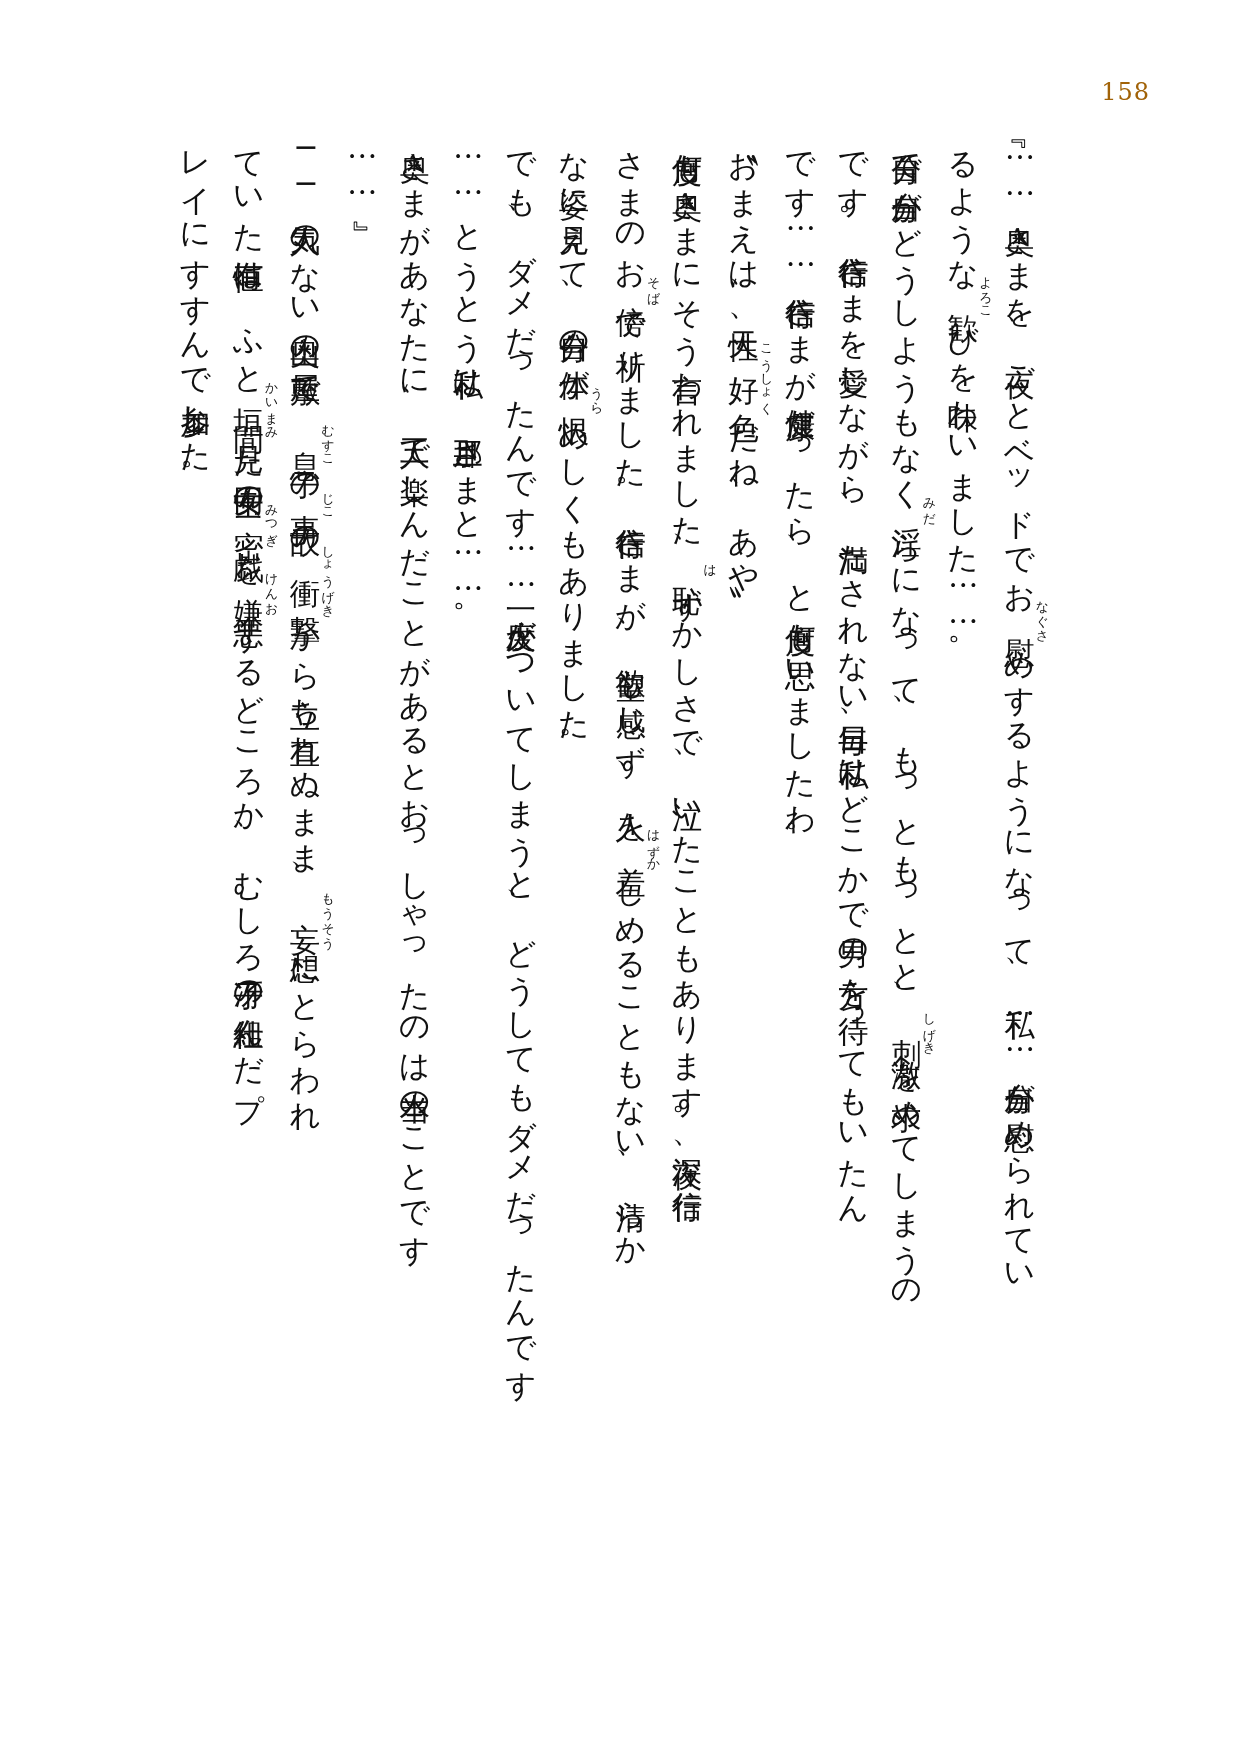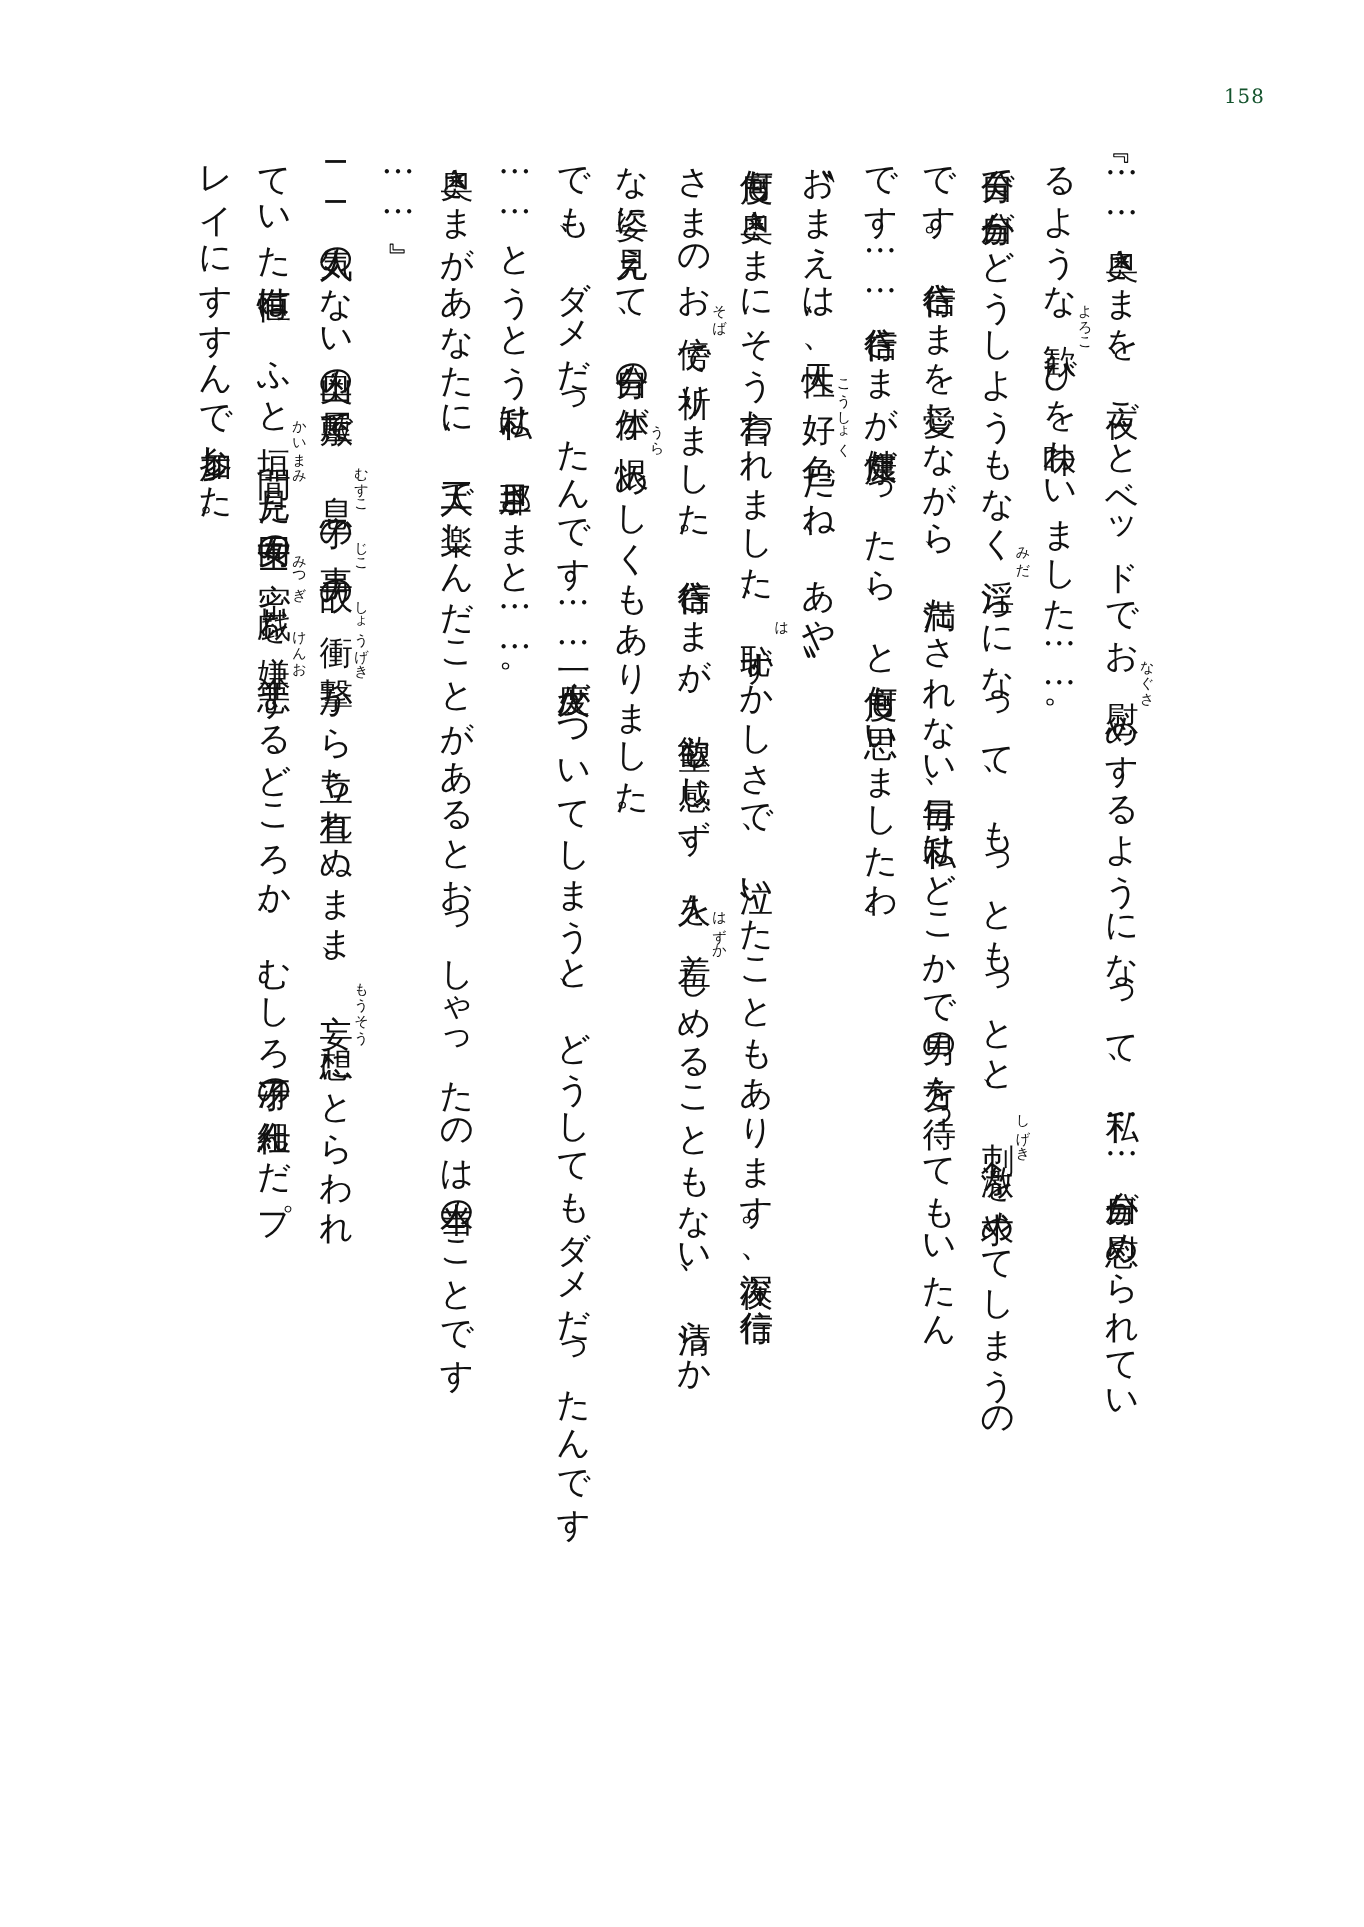--- a/index.html
+++ b/index.html
@@ -19,23 +19,23 @@
   .page {
     position: absolute;
     inset: 0;
     background: #ffffff;
   }
 
   .page-number {
     position: absolute;
     top: 78px;
     right: 90px;
-    font-size: 18px;
+    font-size: 24px;
     letter-spacing: 1px;
-    color: #14532d;
+    color: #a16207;
     font-family: "DejaVu Serif", "Liberation Serif", serif;
   }
 
   
   .vtext {
     position: absolute;
     top: 130px;
     right: 84px;
     bottom: 120px;
     left: 90px;

